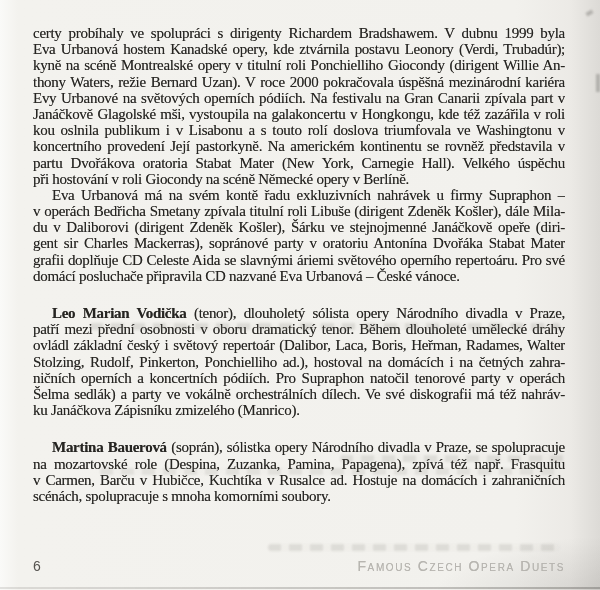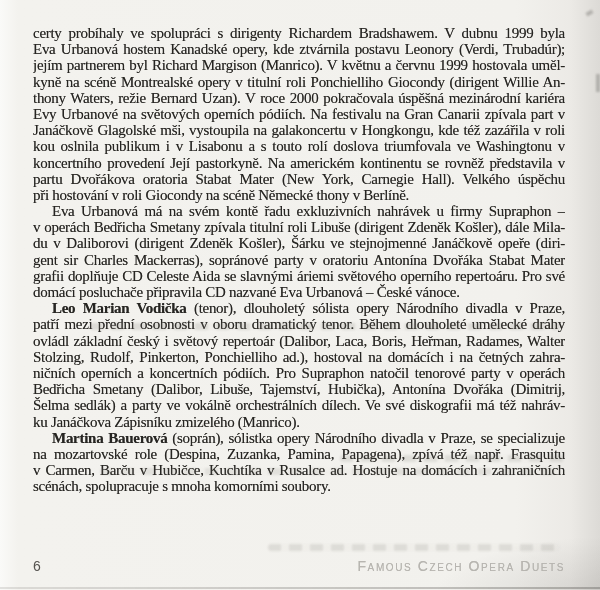--- a/index.html
+++ b/index.html
@@ -13,21 +13,21 @@
       radial-gradient(ellipse 240px 90px at 600px 600px, rgba(110,108,104,0.20), rgba(110,108,104,0) 70%),
       linear-gradient(to right, #fafaf8 0%, #f3f2ee 3%, #f2f1ed 86%, #eceae6 95%, #dcdad6 100%);
   }
   .text-column {
     position: absolute; left: 33px; top: 25px; width: 532px;
     color: #262522;
     font-size: 15px; line-height: 16.2px; letter-spacing: -0.28px;
     text-shadow: 0 0 0.45px rgba(45,42,38,0.55);
   }
   .para { margin: 0; }
-  .para.gap { margin-top: 0; font-family: Liberation Serif, serif; }
+  .para.gap { margin-top: 21px; font-family: Liberation Serif, serif; }
   .line {
     text-align: justify;
     text-align-last: justify;
     height: 16.2px; overflow: hidden;
     white-space: normal;
   }
   .line.last { text-align-last: left; }
   .line.indent { text-indent: 19px; }
   .bold { font-weight: 700; }
   .footer {
@@ -72,50 +72,48 @@
 </style>
 </head>
 <body>
 
 <div class="page">
 
   <div class="text-column">
       <div class="para">
         <div class="line"><span>certy probíhaly ve spolupráci s dirigenty Richardem Bradshawem. V dubnu 1999 byla</span></div>
         <div class="line"><span>Eva Urbanová hostem Kanadské opery, kde ztvárnila postavu Leonory (Verdi, Trubadúr);</span></div>
-        <div class="line"><span>jejím partnerem byl Richard Margison (Manrico). V květnu a červnu 1999 hostovala uměl-</span></div>
         <div class="line"><span>kyně na scéně Montrealské opery v titulní roli Ponchielliho Giocondy (dirigent Willie An-</span></div>
         <div class="line"><span>thony Waters, režie Bernard Uzan). V roce 2000 pokračovala úspěšná mezinárodní kariéra</span></div>
         <div class="line"><span>Evy Urbanové na světových operních pódiích. Na festivalu na Gran Canarii zpívala part v</span></div>
         <div class="line"><span>Janáčkově Glagolské mši, vystoupila na galakoncertu v Hongkongu, kde též zazářila v roli</span></div>
         <div class="line"><span>kou oslnila publikum i v Lisabonu a s touto rolí doslova triumfovala ve Washingtonu v rámci</span></div>
         <div class="line"><span>koncertního provedení Její pastorkyně. Na americkém kontinentu se rovněž představila v</span></div>
         <div class="line"><span>partu Dvořákova oratoria Stabat Mater (New York, Carnegie Hall). Velkého úspěchu dosáhla</span></div>
-        <div class="line last"><span>při hostování v roli Giocondy na scéně Německé thony v Berlíně.</span></div>
+        <div class="line last"><span>při hostování v roli Giocondy na scéně Německé opery v Berlíně.</span></div>
       </div>
       <div class="para">
         <div class="line indent"><span>Eva Urbanová má na svém kontě řadu exkluzivních nahrávek u firmy Supraphon –</span></div>
         <div class="line"><span>v operách Bedřicha Smetany zpívala titulní roli Libuše (dirigent Zdeněk Košler), dále Mila-</span></div>
         <div class="line"><span>du v Daliborovi (dirigent Zdeněk Košler), Šárku ve stejnojmenné Janáčkově opeře (diri-</span></div>
         <div class="line"><span>gent sir Charles Mackerras), sopránové party v oratoriu Antonína Dvořáka Stabat Mater</span></div>
         <div class="line"><span>grafii doplňuje CD Celeste Aida se slavnými áriemi světového operního repertoáru. Pro své</span></div>
         <div class="line last"><span>domácí posluchače připravila CD nazvané Eva Urbanová – České vánoce.</span></div>
       </div>
       <div class="para gap">
         <div class="line indent"><span class="bold">Leo Marian Vodička</span><span> (tenor), dlouholetý sólista opery Národního divadla v Praze,</span></div>
         <div class="line"><span>patří mezi přední osobnosti v oboru dramatický tenor. Během dlouholeté umělecké dráhy</span></div>
         <div class="line"><span>ovládl základní český i světový repertoár (Dalibor, Laca, Boris, Heřman, Radames, Walter</span></div>
         <div class="line"><span>Stolzing, Rudolf, Pinkerton, Ponchielliho ad.), hostoval na domácích i na četných zahra-</span></div>
         <div class="line"><span>ničních operních a koncertních pódiích. Pro Supraphon natočil tenorové party v operách</span></div>
-        <div class="line"><span>Bedřicha Smetany (Dalibor, Libuše, Tajemství, Hubička), Antonína Dvořáka (Dimitrij,</span></div>
         <div class="line"><span>Šelma sedlák) a party ve vokálně orchestrálních dílech. Ve své diskografii má též nahráv-</span></div>
         <div class="line last"><span>ku Janáčkova Zápisníku zmizelého (Manrico).</span></div>
       </div>
       <div class="para gap">
-        <div class="line indent"><span class="bold">Martina Bauerová</span><span> (soprán), sólistka opery Národního divadla v Praze, se specializuje</span></div>
+        <div class="line indent"><span class="bold">Martina Bauerová</span><span> (soprán), sólistka opery Národního divadla v Praze, se spolupracuje</span></div>
         <div class="line"><span>na mozartovské role (Despina, Zuzanka, Pamina, Papagena), zpívá též např. Frasquitu</span></div>
         <div class="line"><span>v Carmen, Barču v Hubičce, Kuchtíka v Rusalce ad. Hostuje na domácích i zahraničních</span></div>
         <div class="line last"><span>scénách, spolupracuje s mnoha komorními soubory.</span></div>
       </div>
     </div>
 
   <div class="ghost ghost-1"></div>
   <div class="ghost ghost-2"></div>
   <div class="ghost ghost-3"></div>
   <div class="ghost ghost-4"></div>

